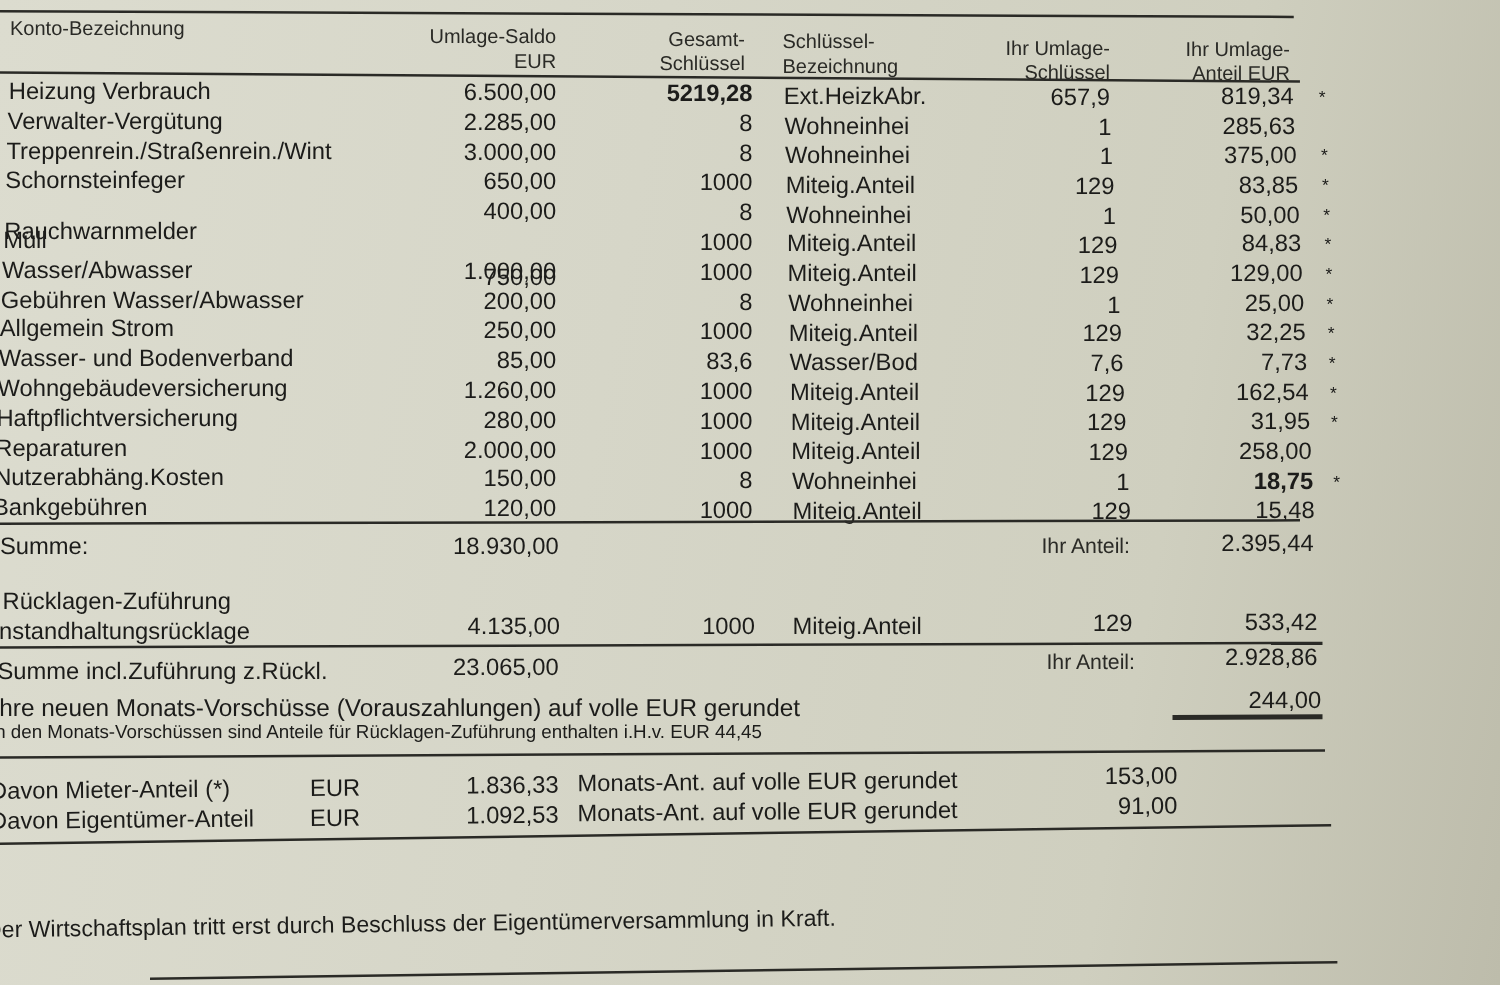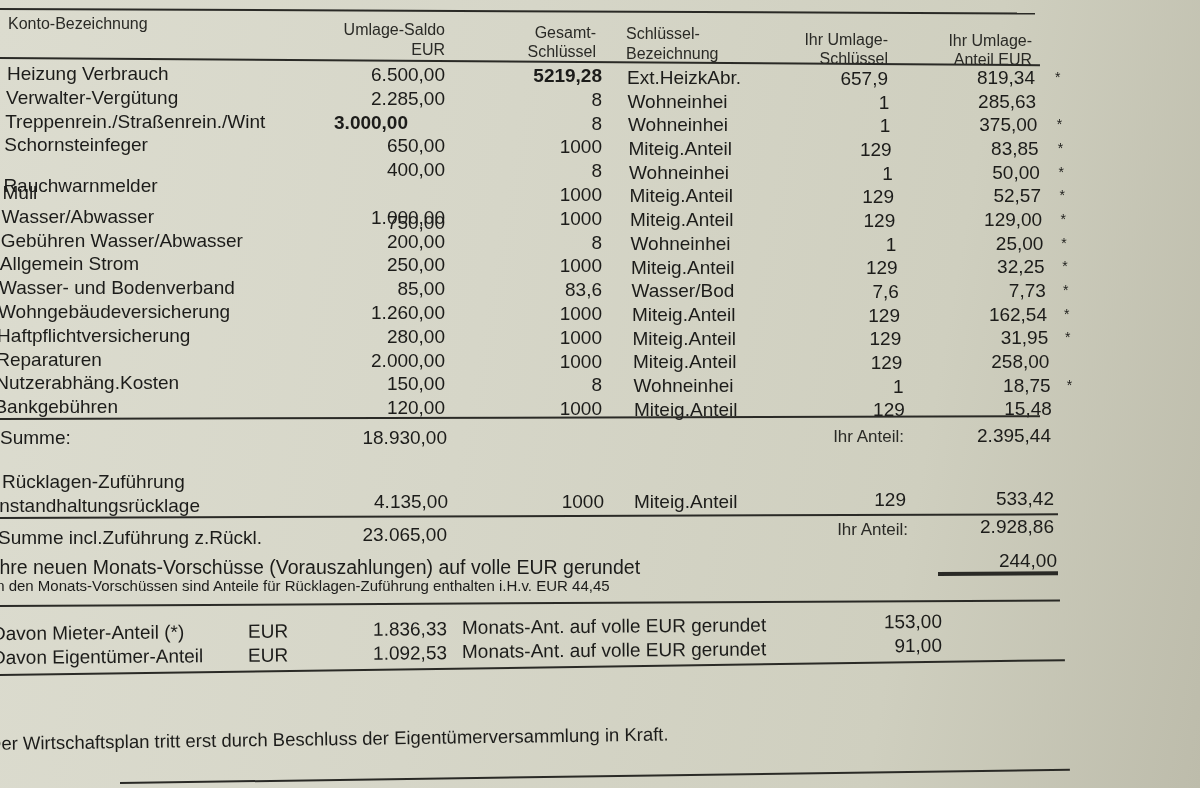--- a/index.html
+++ b/index.html
@@ -54,21 +54,21 @@
         <div class="t row" style="left:6.1px;top:87.8px;">Verwalter-Vergütung</div>
         <div class="t row r" style="right:755px;top:88.8px;">2.285,00</div>
         <div class="t row r" style="right:598px;top:89.8px;">8</div>
         <div class="t row" style="left:627.5px;top:91.695px;">Wohneinhei</div>
         <div class="t row r" style="right:310.8px;top:92.66px;">1</div>
         <div class="t row r" style="right:163.8px;top:91.66px;">285,63</div>
         <div class="t star" style="left:1055.9px;top:93.66px;"></div>
       </div>
       <div>
         <div class="t row" style="left:5.2px;top:111.6px;">Treppenrein./Straßenrein./Wint</div>
-        <div class="t row r" style="right:792px;top:112.6px;font-weight:bold;">3.000,00</div>
+        <div class="t row r" style="right:755px;top:112.6px;">3.000,00</div>
         <div class="t row r" style="right:598px;top:113.6px;">8</div>
         <div class="t row" style="left:628px;top:115.39px;">Wohneinhei</div>
         <div class="t row r" style="right:309.6px;top:116.32px;">1</div>
         <div class="t row r" style="right:162.6px;top:115.32px;">375,00</div>
         <div class="t star" style="left:1056.8px;top:117.32px;">*</div>
       </div>
       <div>
         <div class="t row" style="left:4.3px;top:135.4px;">Schornsteinfeger</div>
         <div class="t row r" style="right:755px;top:136.4px;">650,00</div>
         <div class="t row r" style="right:598px;top:137.4px;">1000</div>
@@ -85,21 +85,21 @@
         <div class="t row r" style="right:307.2px;top:163.64px;">1</div>
         <div class="t row r" style="right:160.2px;top:162.64px;">50,00</div>
         <div class="t star" style="left:1058.6px;top:164.64px;">*</div>
       </div>
       <div>
         <div class="t row" style="left:2.5px;top:183px;">Müll</div>
         <div class="t row r" style="right:755px;top:184px;margin-top:29px;">750,00</div>
         <div class="t row r" style="right:598px;top:185px;">1000</div>
         <div class="t row" style="left:629.5px;top:186.475px;">Miteig.Anteil</div>
         <div class="t row r" style="right:306px;top:187.3px;">129</div>
-        <div class="t row r" style="right:159px;top:186.3px;">52,57</div>
+        <div class="t row r" style="right:159px;top:186.3px;">84,83</div>
         <div class="t star" style="left:1059.5px;top:188.3px;">*</div>
       </div>
       <div>
         <div class="t row" style="left:1.5999999999999996px;top:206.8px;">Wasser/Abwasser</div>
         <div class="t row r" style="right:755px;top:207.8px;">1.000,00</div>
         <div class="t row r" style="right:598px;top:208.8px;">1000</div>
         <div class="t row" style="left:630px;top:210.17000000000002px;">Miteig.Anteil</div>
         <div class="t row r" style="right:304.8px;top:210.96px;">129</div>
         <div class="t row r" style="right:157.8px;top:209.96px;">129,00</div>
         <div class="t star" style="left:1060.4px;top:211.96px;">*</div>
@@ -157,21 +157,21 @@
         <div class="t row r" style="right:297.6px;top:352.92px;">129</div>
         <div class="t row r" style="right:150.6px;top:351.92px;">258,00</div>
         <div class="t star" style="left:1065.8px;top:353.92px;"></div>
       </div>
       <div>
         <div class="t row" style="left:-4.700000000000001px;top:373.40000000000003px;">Nutzerabhäng.Kosten</div>
         <div class="t row r" style="right:755px;top:374.40000000000003px;">150,00</div>
         <div class="t row r" style="right:598px;top:375.40000000000003px;">8</div>
         <div class="t row" style="left:633.5px;top:376.035px;">Wohneinhei</div>
         <div class="t row r" style="right:296.4px;top:376.58000000000004px;">1</div>
-        <div class="t row r" style="right:149.4px;top:375.58000000000004px;">18,75</div>
+        <div class="t row r" style="right:149.4px;top:375.58000000000004px;font-weight:bold;">18,75</div>
         <div class="t star" style="left:1066.7px;top:377.58000000000004px;">*</div>
       </div>
       <div>
         <div class="t row" style="left:-5.6px;top:397.2px;">Bankgebühren</div>
         <div class="t row r" style="right:755px;top:398.2px;">120,00</div>
         <div class="t row r" style="right:598px;top:399.2px;">1000</div>
         <div class="t row" style="left:634px;top:399.72999999999996px;">Miteig.Anteil</div>
         <div class="t row r" style="right:295.2px;top:400.24px;">129</div>
         <div class="t row r" style="right:148.2px;top:399.24px;">15,48</div>
         <div class="t star" style="left:1067.6px;top:401.24px;"></div>

